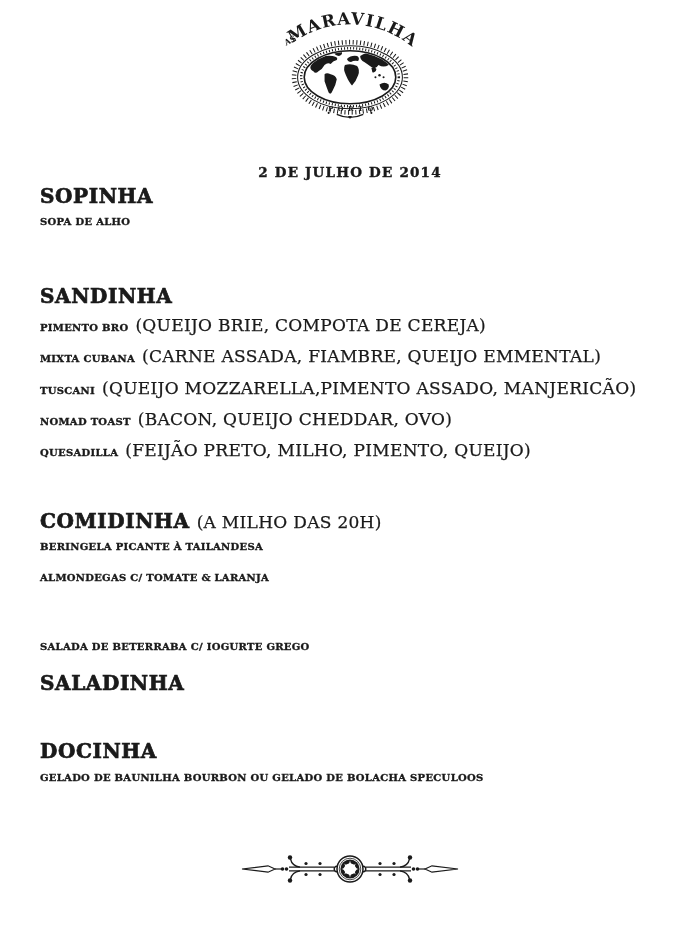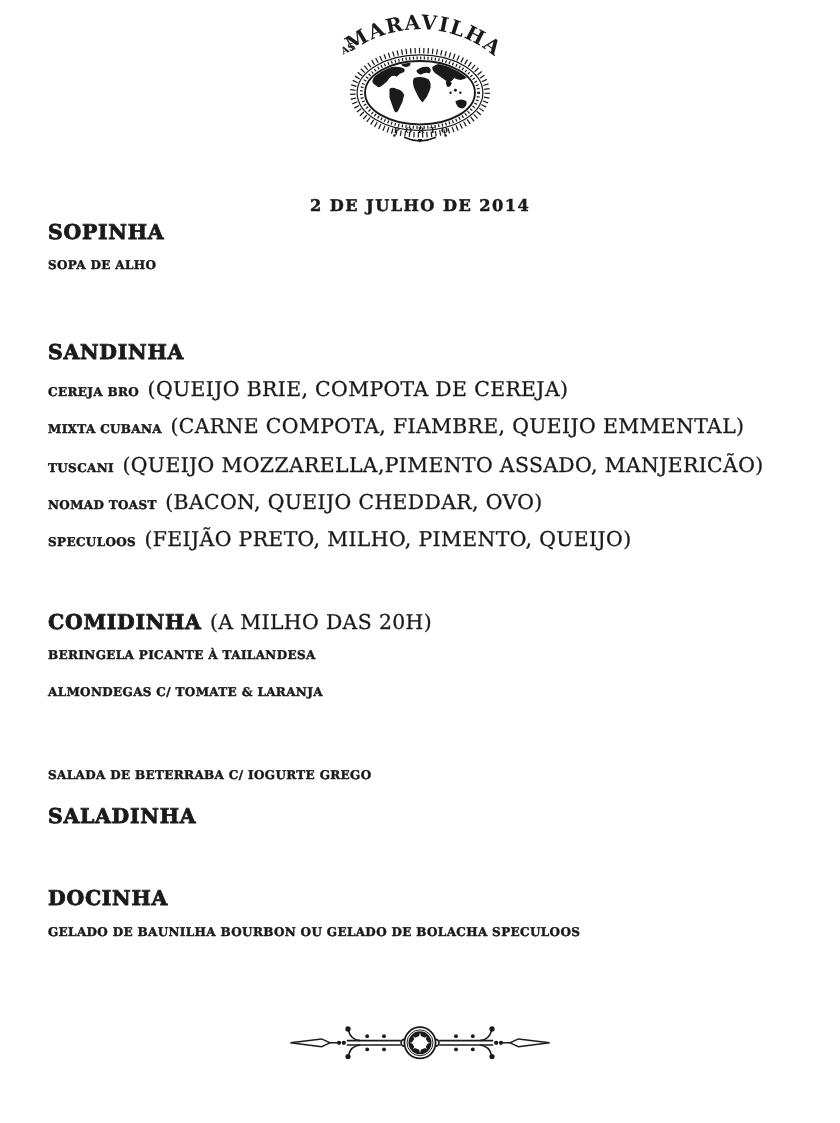--- a/index.html
+++ b/index.html
@@ -15,21 +15,21 @@
     font-size:13.5px;font-weight:bold;letter-spacing:1.2px;margin-top:41px;
     -webkit-text-stroke:0.4px #1a1a1a;
   }
   .menu{position:absolute;top:186px;left:40px;width:630px;}
   .menu-line{
     height:31.35px;display:flex;align-items:baseline;gap:7px;
     white-space:nowrap;line-height:1;
   }
   .section + .section{margin-top:37px;}
   .sec-title{
-    font-size:17px;font-weight:bold;letter-spacing:0.6px;
+    font-size:20px;font-weight:bold;letter-spacing:0.6px;
     -webkit-text-stroke:0.7px #1a1a1a;
   }
   .item-name{
     font-size:10px;font-weight:bold;letter-spacing:0.3px;
     -webkit-text-stroke:0.35px #1a1a1a;
   }
   .item-detail,.sec-note{
     font-size:17px;font-weight:normal;letter-spacing:0.3px;
     -webkit-text-stroke:0.25px #1a1a1a;
   }
@@ -93,37 +93,37 @@
         </div>
         <div class="menu-line">
           <span class="item-name">SOPA DE ALHO</span>
         </div>
       </div>
       <div class="section">
         <div class="menu-line">
           <span class="sec-title">SANDINHA</span>
         </div>
         <div class="menu-line">
-          <span class="item-name">CEREJA BRO</span>
+          <span class="item-name">PIMENTO BRO</span>
           <span class="item-detail">(QUEIJO BRIE, COMPOTA DE CEREJA)</span>
         </div>
         <div class="menu-line">
           <span class="item-name">MIXTA CUBANA</span>
-          <span class="item-detail">(CARNE COMPOTA, FIAMBRE, QUEIJO EMMENTAL)</span>
+          <span class="item-detail">(CARNE ASSADA, FIAMBRE, QUEIJO EMMENTAL)</span>
         </div>
         <div class="menu-line">
           <span class="item-name">TUSCANI</span>
           <span class="item-detail">(QUEIJO MOZZARELLA,PIMENTO ASSADO, MANJERICÃO)</span>
         </div>
         <div class="menu-line">
           <span class="item-name">NOMAD TOAST</span>
           <span class="item-detail">(BACON, QUEIJO CHEDDAR, OVO)</span>
         </div>
         <div class="menu-line">
-          <span class="item-name">SPECULOOS</span>
+          <span class="item-name">QUESADILLA</span>
           <span class="item-detail">(FEIJÃO PRETO, MILHO, PIMENTO, QUEIJO)</span>
         </div>
       </div>
       <div class="section">
         <div class="menu-line">
           <span class="sec-title">COMIDINHA</span>
           <span class="sec-note">(A MILHO DAS 20H)</span>
         </div>
         <div class="menu-line">
           <span class="item-name">BERINGELA PICANTE À TAILANDESA</span>

